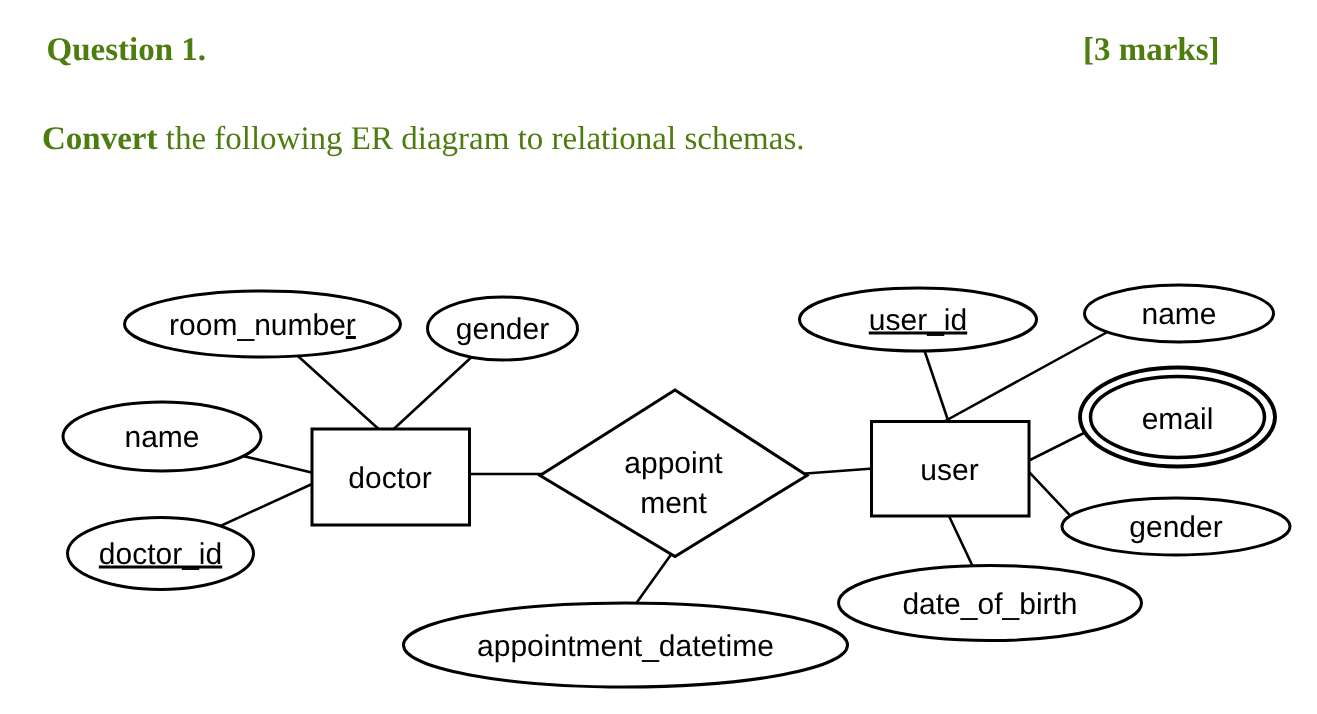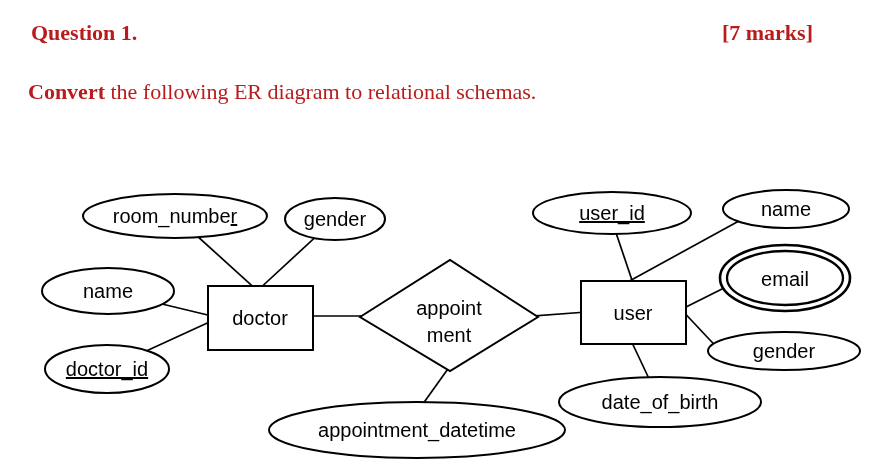--- a/index.html
+++ b/index.html
@@ -7,21 +7,21 @@
     padding: 0;
     background: #ffffff;
   }
   .page {
     position: relative;
     width: 878px;
     height: 476px;
     background: #ffffff;
     overflow: hidden;
     font-family: "Liberation Serif", serif;
-    color: #b91c1c;
+    color: #4d7c0f;
   }
   .header-row {
     position: absolute;
     top: 20px;
     left: 31px;
     right: 65px;
     display: flex;
     justify-content: space-between;
     align-items: baseline;
   }
@@ -77,21 +77,21 @@
   }
   .u { text-decoration: underline; }
 </style>
 </head>
 <body>
 
 <div class="page">
 
   <div class="header-row">
     <span class="bold">Question 1.</span>
-    <span class="bold">[7 marks]</span>
+    <span class="bold">[3 marks]</span>
   </div>
 
   <div class="instructions">
     <p><b>Convert</b><span> the following ER diagram to relational schemas.</span></p>
   </div>
 
   <svg class="diagram-svg" viewBox="0 0 878 336">
 
     <g>
       <line x1="175" y1="76" x2="259" y2="152"></line>

